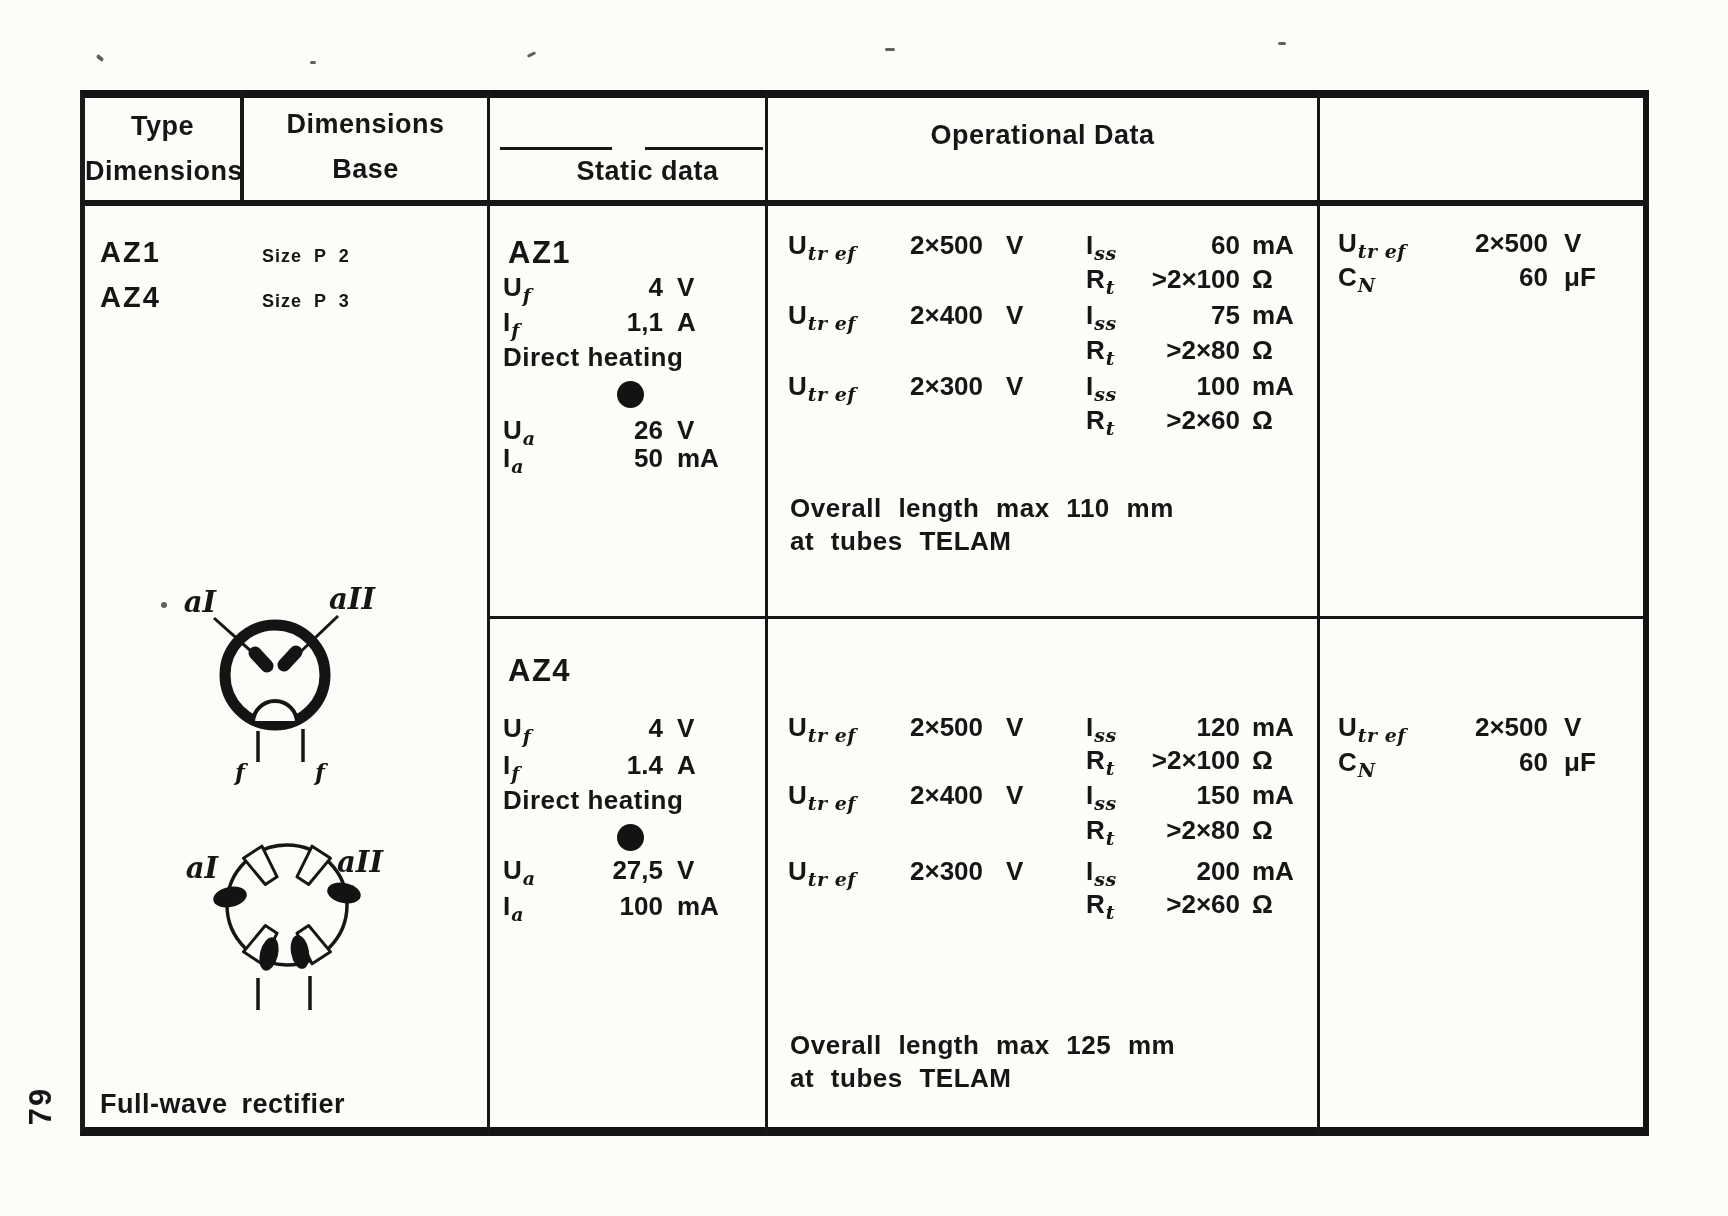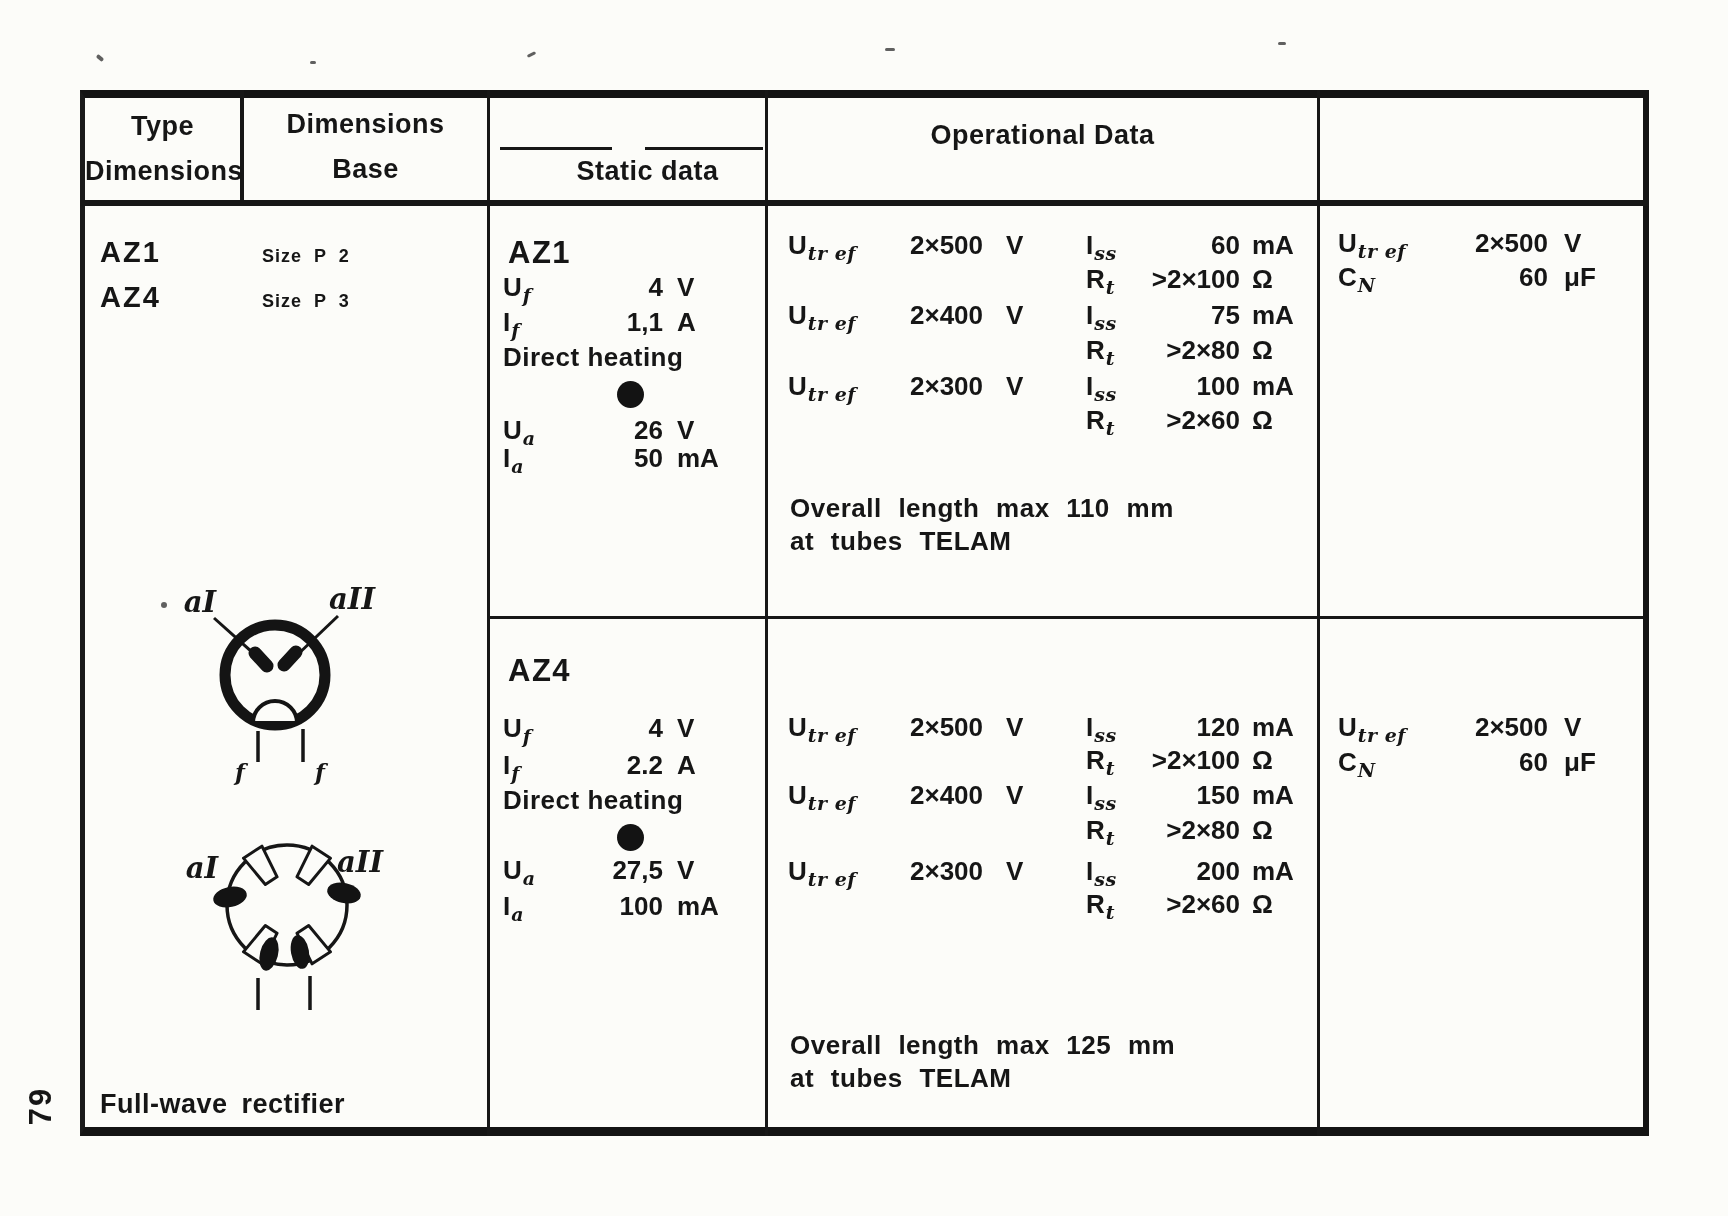--- a/index.html
+++ b/index.html
@@ -203,21 +203,21 @@
   </div>
 
   <div class="tube-title" style="left:508px;top:653px;">AZ4</div>
   <div class="hrow" style="top:712px;">
     <span><span>U</span><i class="sub">f</i></span>
     <span class="val">4</span>
     <span class="unit">V</span>
   </div>
   <div class="hrow" style="top:749px;">
     <span><span>I</span><i class="sub">f</i></span>
-    <span class="val">2.2</span>
+    <span class="val">1.4</span>
     <span class="unit">A</span>
   </div>
   <div class="abs" style="left:503px;top:784px;font-size:26px;line-height:32px;letter-spacing:.5px;">Direct heating</div>
   <div class="dot" style="left:617px;top:824px;"></div>
   <div class="hrow" style="top:854px;">
     <span><span>U</span><i class="sub">a</i></span>
     <span class="val">27,5</span>
     <span class="unit">V</span>
   </div>
   <div class="hrow" style="top:890px;">

